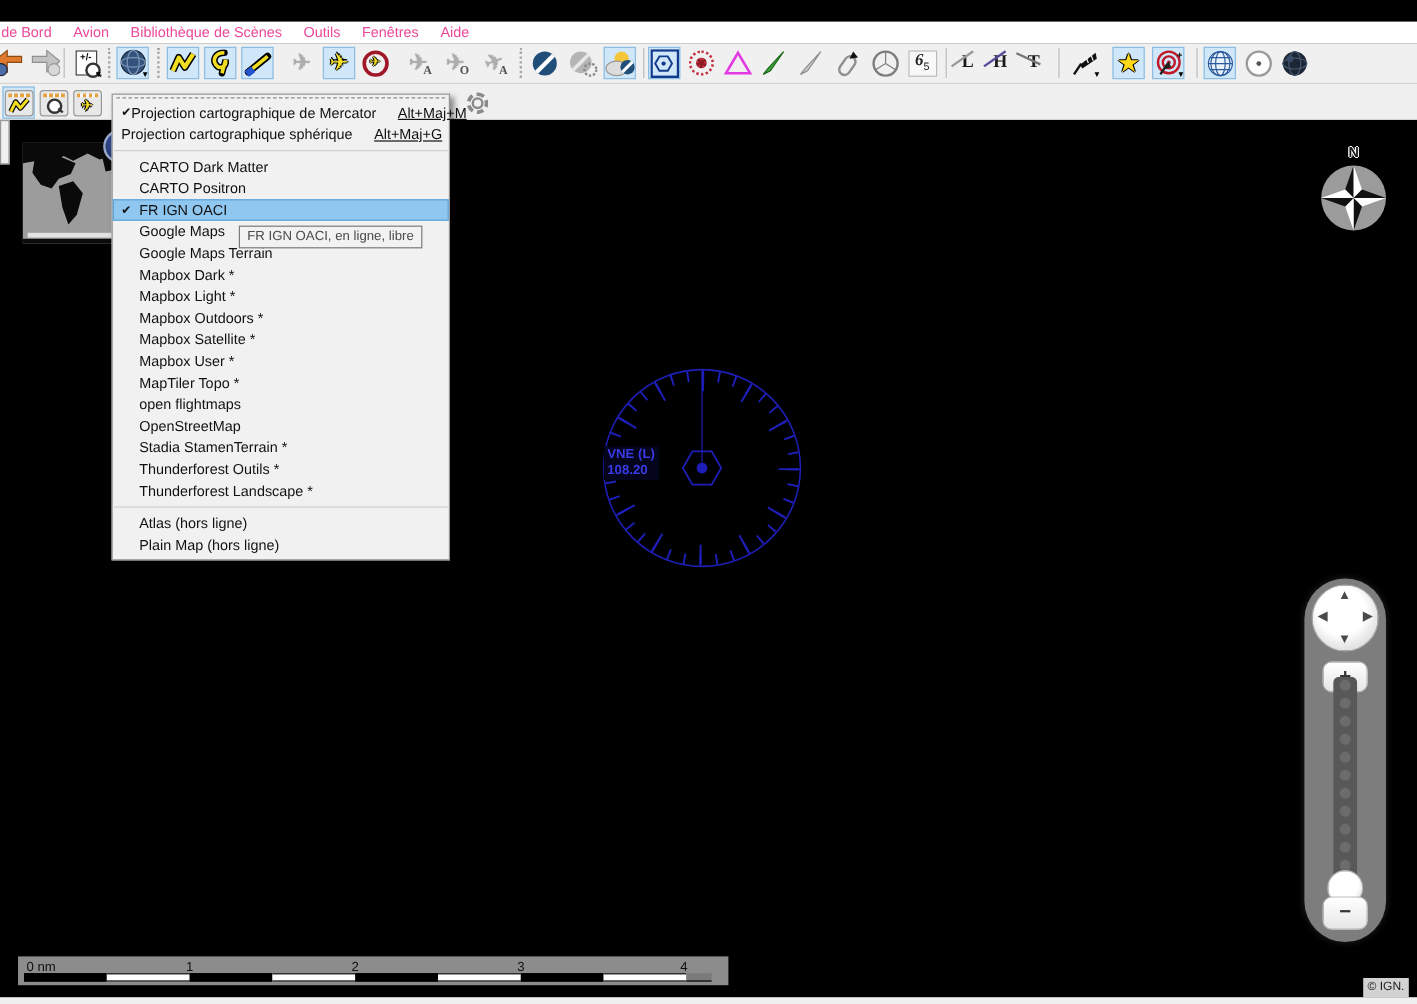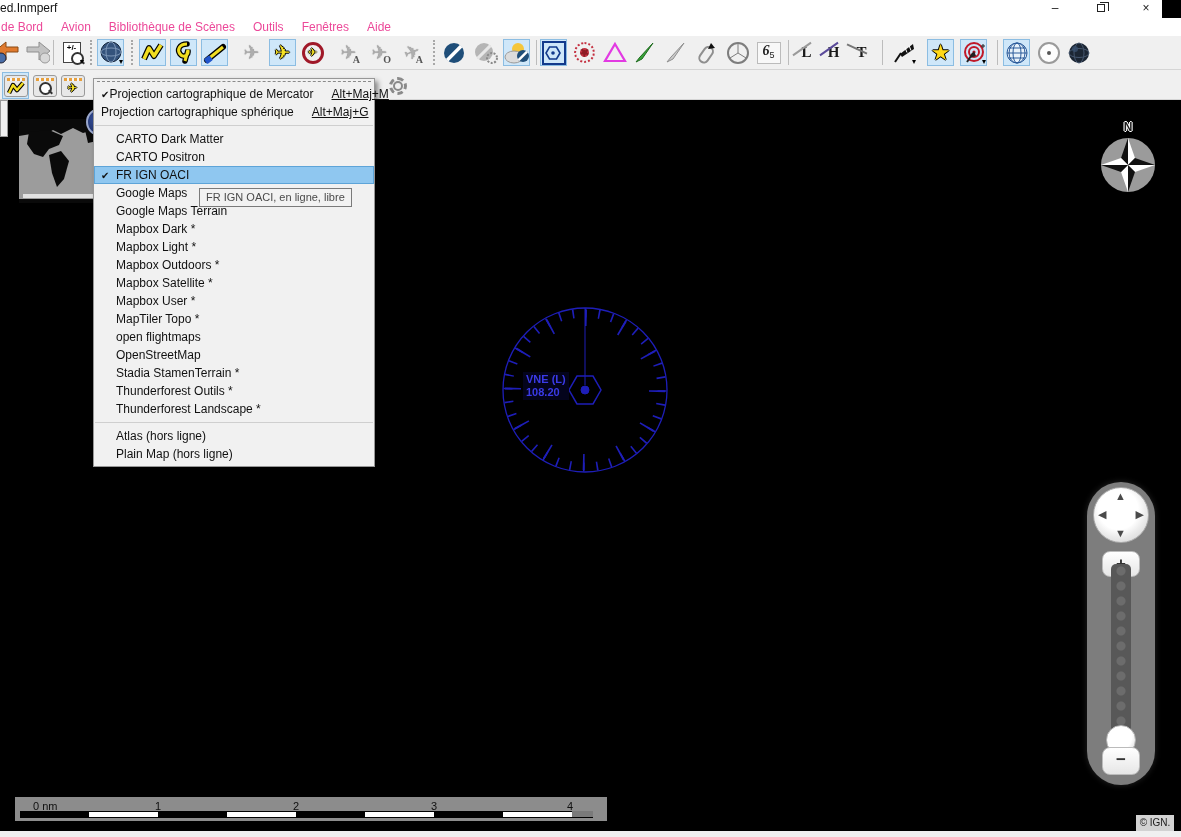--- a/index.html
+++ b/index.html
@@ -53,38 +53,38 @@
   .dock-sliver { position:absolute; left:0; top:0; width:8px; height:37px; background:#f0f0f0; border:1px solid #999; }
   .minimap { position:absolute; left:15px; top:10px; width:86px; height:100px; background:#000; }
   .mini-compass { position:absolute; left:71px; top:-2px; width:28px; height:28px; border-radius:50%;
                   background:radial-gradient(circle at 40% 40%, #3a57a8, #16224e); border:2px solid #9aa7cc; }
 
   .compassrose { position:absolute; left:1098px; top:20px; width:60px; height:76px; }
   .north-label { position:absolute; left:0; width:60px; top:0; text-align:center; font-size:12px; font-weight:bold; color:#1a1a1a;
                  text-shadow:-1px 0 #fff,1px 0 #fff,0 -1px #fff,0 1px #fff; }
 
   .vor { position:absolute; left:485px; top:190px; width:200px; height:200px; }
-  .vor-text { position:absolute; left:38px; top:82px; background:#04041c; color:#3a3ae6; font-size:11px; font-weight:bold; line-height:13px; padding:1px 3px; }
+  .vor-text { position:absolute; left:18px; top:82px; background:#04041c; color:#3a3ae6; font-size:11px; font-weight:bold; line-height:13px; padding:1px 3px; }
 
   
   .panzoom { position:absolute; left:1087px; top:382px; width:68px; height:303px; background:#7d7d7d; border-radius:34px; box-shadow:0 0 6px rgba(255,255,255,0.15); }
   .pan-pad { position:absolute; left:6px; top:5px; width:56px; height:56px; border-radius:50%;
              background:radial-gradient(circle at 45% 40%, #ffffff 45%, #ececec 62%, #c9c9c9 100%); border:1px solid #aaa; }
   .pan-arrow { position:absolute; font-size:11px; color:#4a4a4a; line-height:1; }
   .pa-up { left:21px; top:3px; } .pa-down { left:21px; bottom:3px; } .pa-left { left:4px; top:21px; } .pa-right { right:4px; top:21px; }
   .zoom-plus, .zoom-minus { position:absolute; left:15px; width:38px; height:26px; background:linear-gradient(#fff,#e6e6e6); border:1px solid #bbb; border-radius:8px; text-align:center; font-size:17px; font-weight:bold; color:#333; line-height:24px; }
   .zoom-plus { top:69px; } .zoom-minus { top:265px; height:28px; }
   .zoom-track { position:absolute; left:24px; top:82px; width:20px; height:204px; background:#585858; border-radius:5px;
                 background-image:radial-gradient(circle 4px at 10px 7px, #6c6c6c 4px, transparent 5px); background-size:20px 15px; background-repeat:repeat-y; }
   .zoom-thumb { position:absolute; left:19px; top:243px; width:30px; height:30px; border-radius:50%;
                 background:radial-gradient(circle at 42% 38%, #ffffff 55%, #e2e2e2 80%, #c6c6c6); border:1px solid #b5b5b5; }
 
   
   .scalebar { position:absolute; left:15px; top:697px; width:592px; height:24px; background:#8c8c8c; font-size:11px; color:#101010; }
-  .sb-zero { position:absolute; left:18px; top:3px; }
+  .sb-zero { position:absolute; left:7px; top:3px; }
   .sb-num { position:absolute; top:3px; width:20px; text-align:center; }
   .sb-seg { position:absolute; top:14px; height:7px; border-top:1px solid #000; border-bottom:1px solid #000; }
   .attribution { position:absolute; left:1136px; top:715px; width:38px; height:16px; background:#d2d2d2; color:#1a1a1a; font-size:10px; text-align:center; line-height:16px; }
 
   .bottom-strip { position:absolute; left:0; top:831px; width:1181px; height:6px; background:#f0f0f0; }
 
   
   .layermenu { position:absolute; left:93px; top:78px; width:282px; background:#f1f1f1; border:1px solid #979797; box-shadow:3px 3px 5px rgba(0,0,0,0.45); padding-bottom:3px; z-index:20; }
   .tearoff { margin:2px 3px 1px 3px; border-top:1px dashed #8a8a8a; height:3px; }
   .mi { display:flex; height:18px; align-items:center; padding:0 7px; font-size:12px; color:#111; white-space:nowrap; }
@@ -96,29 +96,20 @@
 
   .tooltip { position:absolute; left:199px; top:188px; height:19px; background:#f2f2f2; border:1px solid #7a7a7a; color:#4a4a4a; font-size:11px; line-height:17px; padding:0 6px; z-index:30; white-space:nowrap; }
 
   svg { display:block; }
 </style>
 </head>
 <body>
 
 <div class="screen">
 
-  <div class="titlebar">
-    <span class="title-text">ed.Inmperf</span>
-    <span class="winbtn btn-min">–</span>
-    <span class="winbtn btn-restore">
-        <span class="restore-shape"></span>
-      </span>
-    <span class="winbtn btn-close">×</span>
-    <span class="corner-black"></span>
-  </div>
 
   <div class="menubar">
     <span class="m">de Bord</span>
     <span class="m">Avion</span>
     <span class="m">Bibliothèque de Scènes</span>
     <span class="m">Outils</span>
     <span class="m">Fenêtres</span>
     <span class="m">Aide</span>
   </div>
 

